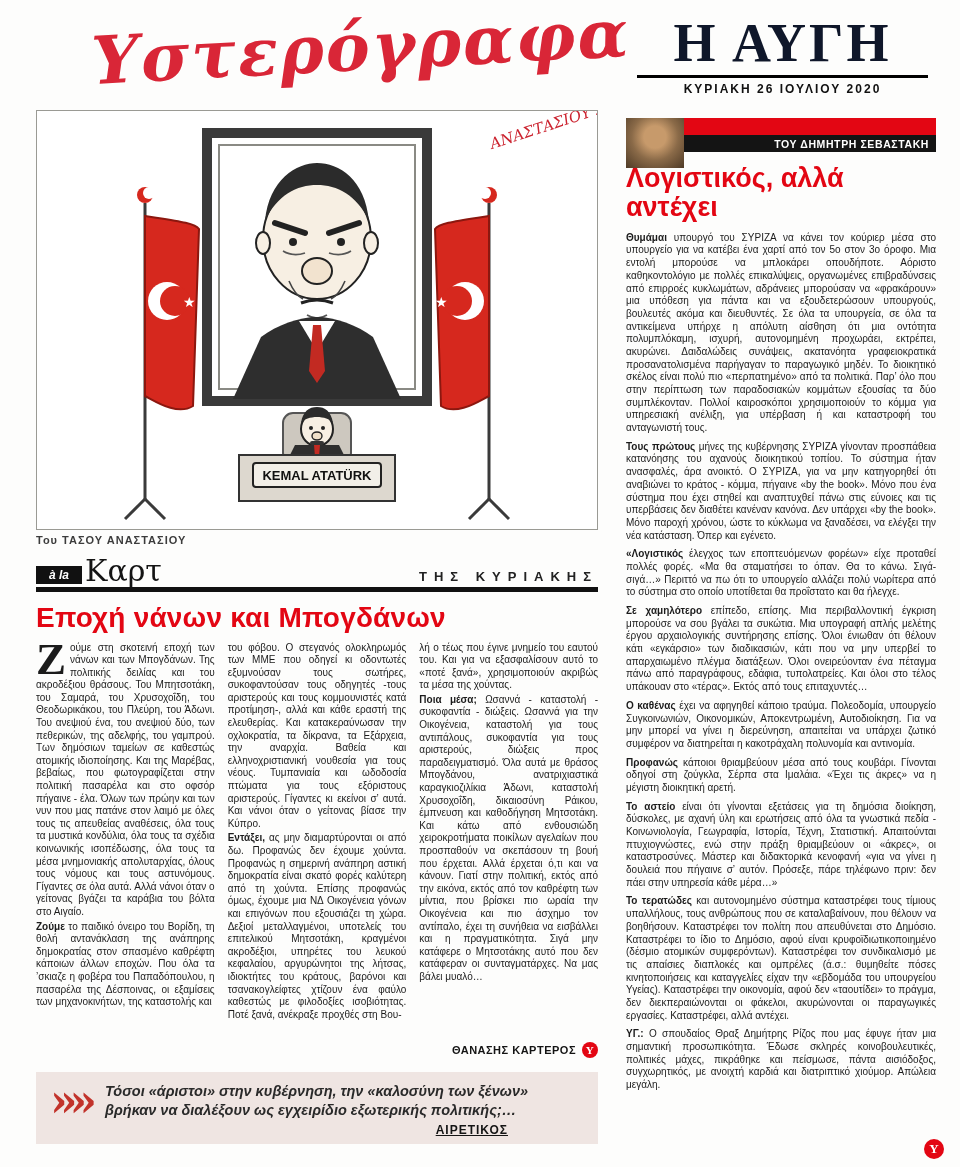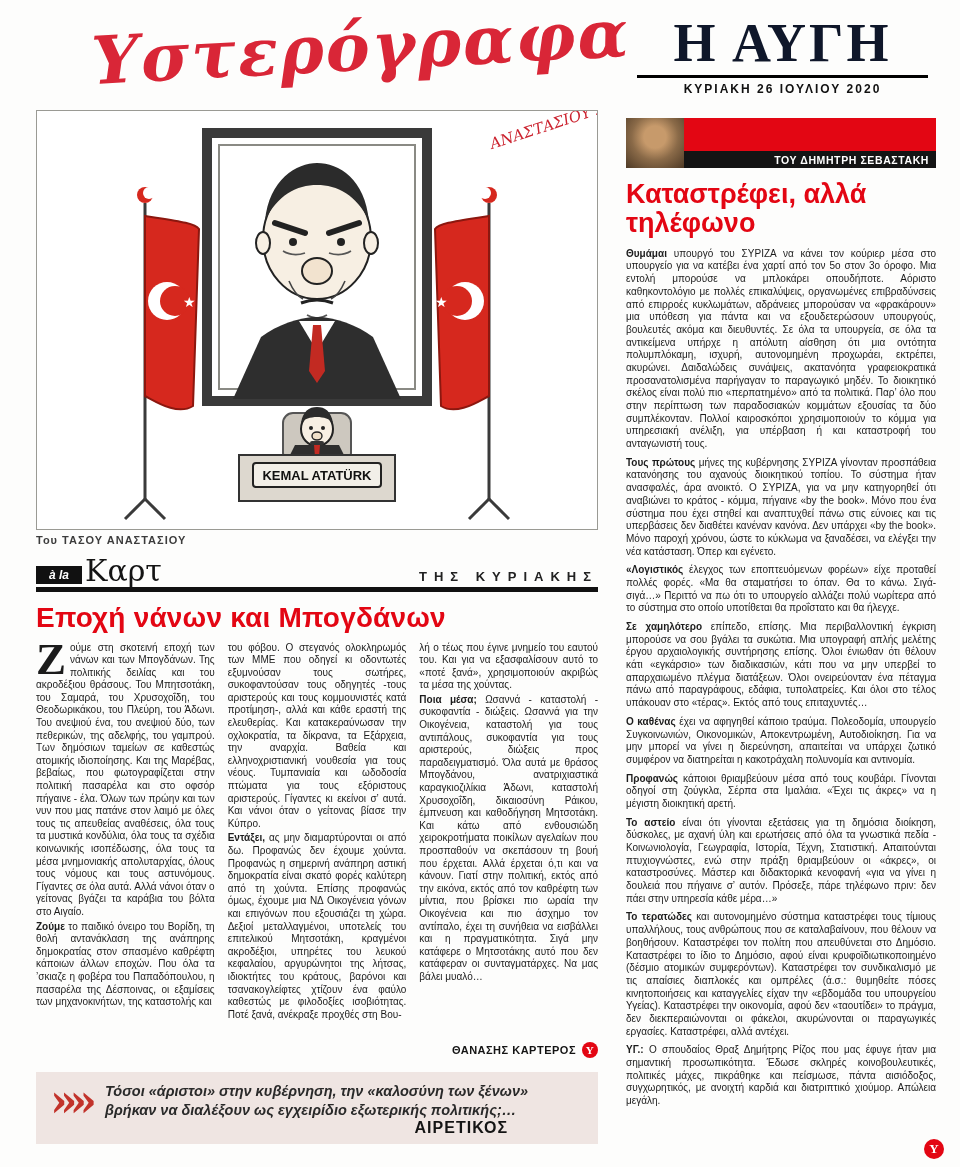--- a/index.html
+++ b/index.html
@@ -48,24 +48,24 @@
   .ylogo { width:16px; height:16px; border-radius:50%; background:#e30613; color:#fff;
     font-weight:bold; font-size:11px; display:flex; align-items:center; justify-content:center;
     font-family:"Liberation Serif", serif; }
 
   
   .quote-band { margin-top:14px; background:#efe5e2; padding:10px 16px 8px 14px;
     position:relative; min-height:72px; }
   .quote-marks { float:left; color:#c2332b; font-family:"DejaVu Serif", serif; font-weight:bold;
     font-size:44px; line-height:0.75; letter-spacing:-8px; margin:2px 16px 0 0; }
   .quote-text { font-style:italic; font-weight:bold; font-size:14.5px; color:#2a2a2a; line-height:1.35; }
-  .quote-author { position:absolute; right:90px; bottom:7px; font-weight:bold; font-size:16px; letter-spacing:1px; }
-
-  
-  .byline-block { display:flex; height:50px; margin-top:8px; }
+  .quote-author { position:absolute; right:90px; bottom:7px; font-weight:bold; font-size:12px; letter-spacing:1px;text-decoration:underline; }
+
+  
+  .byline-block { display:flex; height:34px; margin-top:8px; }
   .byline-photo { width:58px; height:50px;
     background: radial-gradient(circle at 50% 38%, #c79a6b 0 26%, #8a6a48 55%, #4e3a26 100%); }
   .byline-bars { flex:1; display:flex; flex-direction:column; }
   .byline-red { background:#e30613; flex:1; }
   .byline-black { background:#141414; color:#fff; font-weight:bold; font-size:10.5px;
     text-align:right; padding:3px 7px 2px; letter-spacing:0.6px; }
   .opinion-title { color:#e30613; font-weight:bold; font-size:27px; line-height:1.07; margin:12px 0 10px; }
   .opinion-body { font-size:10px; line-height:1.27; text-align:justify; height:928px;
     overflow:hidden; color:#1b1b1b; }
   .opinion-body .art-p { margin-bottom:6px; }
@@ -195,21 +195,21 @@
 
     <div class="right-pane">
       <div class="byline-block">
         <div class="byline-photo"></div>
         <div class="byline-bars">
           <div class="byline-red"></div>
           <div class="byline-black">ΤΟΥ ΔΗΜΗΤΡΗ ΣΕΒΑΣΤΑΚΗ</div>
         </div>
       </div>
 
-      <div class="opinion-title">Καταστρέφει, αλλά τηλέφωνο</div>
+      <div class="opinion-title">Λογιστικός, αλλά αντέχει</div>
 
       <div class="opinion-body">
           <p class="art-p"><span class="lead">Θυμάμαι </span>υπουργό του ΣΥΡΙΖΑ να κάνει τον κούριερ μέσα στο υπουργείο για να κατέβει ένα χαρτί από τον 5ο στον 3ο όροφο. Μια εντολή μπορούσε να μπλοκάρει οπουδήποτε. Αόριστο καθηκοντολόγιο με πολλές επικαλύψεις, οργανωμένες επιβραδύνσεις από επιρροές κυκλωμάτων, αδράνειες μπορούσαν να «φρακάρουν» μια υπόθεση για πάντα και να εξουδετερώσουν υπουργούς, βουλευτές ακόμα και διευθυντές. Σε όλα τα υπουργεία, σε όλα τα αντικείμενα υπήρχε η απόλυτη αίσθηση ότι μια οντότητα πολυμπλόκαμη, ισχυρή, αυτονομημένη προχωράει, εκτρέπει, ακυρώνει. Δαιδαλώδεις συνάψεις, ακατανόητα γραφειοκρατικά προσανατολισμένα παρήγαγαν το παραγωγικό μηδέν. Το διοικητικό σκέλος είναι πολύ πιο «περπατημένο» από τα πολιτικά. Παρ’ όλο που στην περίπτωση των παραδοσιακών κομμάτων εξουσίας τα δύο συμπλέκονταν. Πολλοί καιροσκόποι χρησιμοποιούν το κόμμα για υπηρεσιακή ανέλιξη, για υπέρβαση ή και καταστροφή του ανταγωνιστή τους.</p>
           <p class="art-p"><span class="lead">Τους πρώτους </span>μήνες της κυβέρνησης ΣΥΡΙΖΑ γίνονταν προσπάθεια κατανόησης του αχανούς διοικητικού τοπίου. Το σύστημα ήταν ανασφαλές, άρα ανοικτό. Ο ΣΥΡΙΖΑ, για να μην κατηγορηθεί ότι αναβιώνει το κράτος - κόμμα, πήγαινε «by the book». Μόνο που ένα σύστημα που έχει στηθεί και αναπτυχθεί πάνω στις εύνοιες και τις υπερβάσεις δεν διαθέτει κανέναν κανόνα. Δεν υπάρχει «by the book». Μόνο παροχή χρόνου, ώστε το κύκλωμα να ξαναδέσει, να ελέγξει την νέα κατάσταση. Όπερ και εγένετο.</p>
           <p class="art-p"><span class="lead">«Λογιστικός </span>έλεγχος των εποπτευόμενων φορέων» είχε προταθεί πολλές φορές. «Μα θα σταματήσει το όπαν. Θα το κάνω. Σιγά-σιγά…» Περιττό να πω ότι το υπουργείο αλλάζει πολύ νωρίτερα από το σύστημα στο οποίο υποτίθεται θα προΐστατο και θα ήλεγχε.</p>
           <p class="art-p"><span class="lead">Σε χαμηλότερο </span>επίπεδο, επίσης. Μια περιβαλλοντική έγκριση μπορούσε να σου βγάλει τα συκώτια. Μια υπογραφή απλής μελέτης έργου αρχαιολογικής συντήρησης επίσης. Όλοι ένιωθαν ότι θέλουν κάτι «εγκάρσιο» των διαδικασιών, κάτι που να μην υπερβεί το απαρχαιωμένο πλέγμα διατάξεων. Όλοι ονειρεύονταν ένα πέταγμα πάνω από παραγράφους, εδάφια, τυπολατρείες. Και όλοι στο τέλος υπάκουαν στο «τέρας». Εκτός από τους επιταχυντές…</p>
           <p class="art-p"><span class="lead">Ο καθένας </span>έχει να αφηγηθεί κάποιο τραύμα. Πολεοδομία, υπουργείο Συγκοινωνιών, Οικονομικών, Αποκεντρωμένη, Αυτοδιοίκηση. Για να μην μπορεί να γίνει η διερεύνηση, απαιτείται να υπάρχει ζωτικό συμφέρον να διατηρείται η κακοτράχαλη πολυνομία και αντινομία.</p>
           <p class="art-p"><span class="lead">Προφανώς </span>κάποιοι θριαμβεύουν μέσα από τους κουβάρι. Γίνονται οδηγοί στη ζούγκλα, Σέρπα στα Ιμαλάια. «Έχει τις άκρες» να η μέγιστη διοικητική αρετή.</p>
           <p class="art-p"><span class="lead">Το αστείο </span>είναι ότι γίνονται εξετάσεις για τη δημόσια διοίκηση, δύσκολες, με αχανή ύλη και ερωτήσεις από όλα τα γνωστικά πεδία - Κοινωνιολογία, Γεωγραφία, Ιστορία, Τέχνη, Στατιστική. Απαιτούνται πτυχιογνώστες, ενώ στην πράξη θριαμβεύουν οι «άκρες», οι καταστροσύνες. Μάστερ και διδακτορικά κενοφανή «για να γίνει η δουλειά που πήγαινε σ’ αυτόν. Πρόσεξε, πάρε τηλέφωνο πριν: δεν πάει στην υπηρεσία κάθε μέρα…»</p>
           <p class="art-p"><span class="lead">Το τερατώδες </span>και αυτονομημένο σύστημα καταστρέφει τους τίμιους υπαλλήλους, τους ανθρώπους που σε καταλαβαίνουν, που θέλουν να βοηθήσουν. Καταστρέφει τον πολίτη που απευθύνεται στο Δημόσιο. Καταστρέφει το ίδιο το Δημόσιο, αφού είναι κρυφοϊδιωτικοποιημένο (δέσμιο ατομικών συμφερόντων). Καταστρέφει τον συνδικαλισμό με τις απαίσιες διαπλοκές και ομπρέλες (ά.σ.: θυμηθείτε πόσες κινητοποιήσεις και καταγγελίες είχαν την «εβδομάδα του υπουργείου Υγείας). Καταστρέφει την οικονομία, αφού δεν «ταουτίδει» το πράγμα, δεν διεκπεραιώνονται οι φάκελοι, ακυρώνονται οι παραγωγικές εργασίες. Καταστρέφει, αλλά αντέχει.</p>

